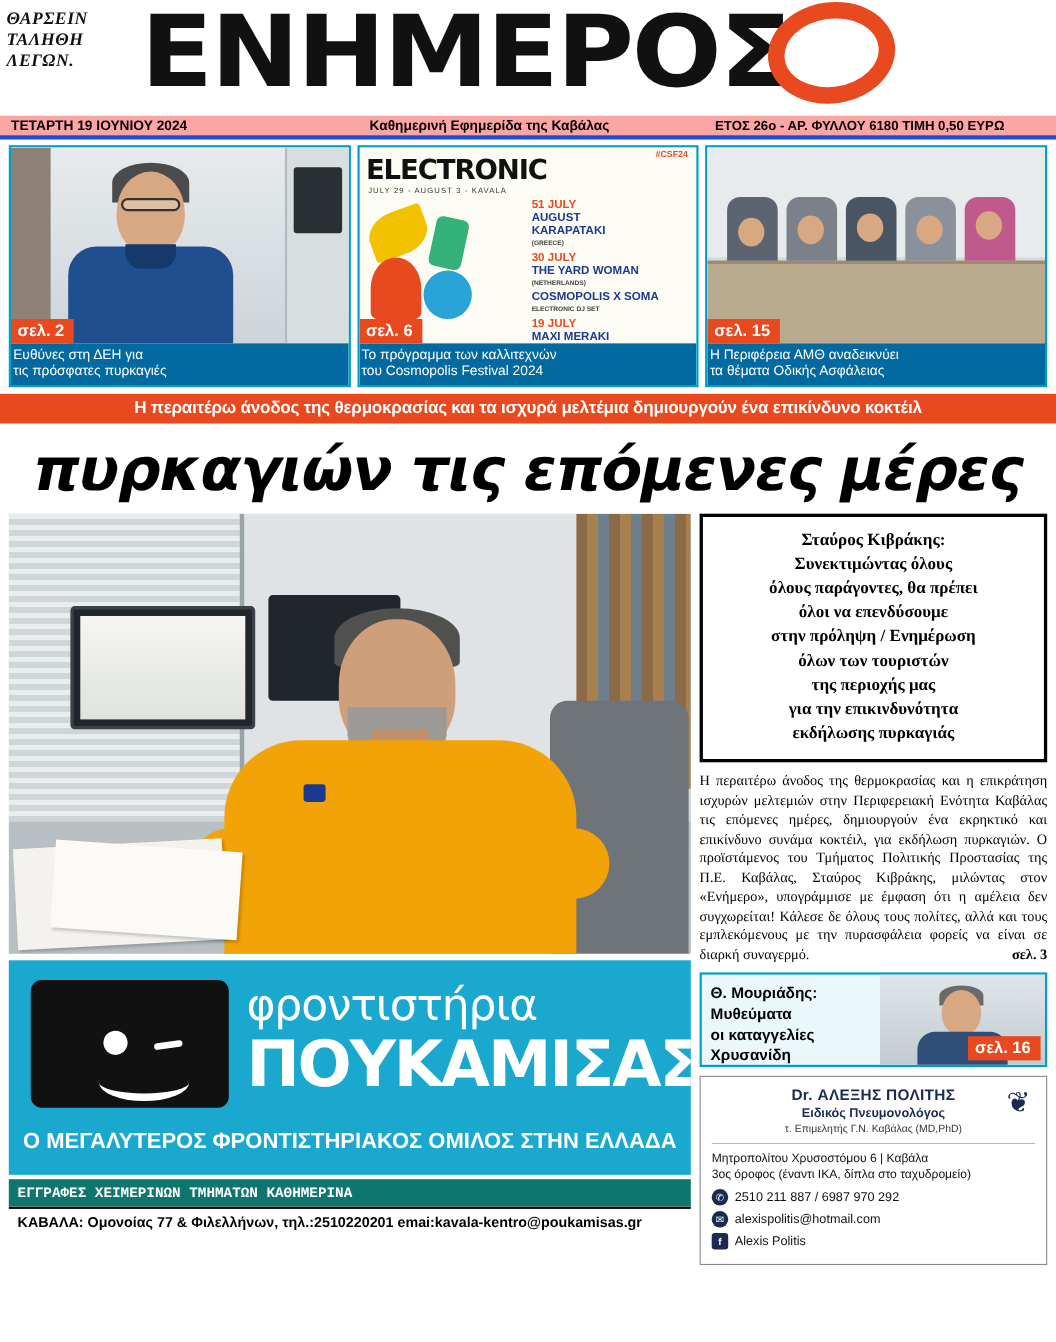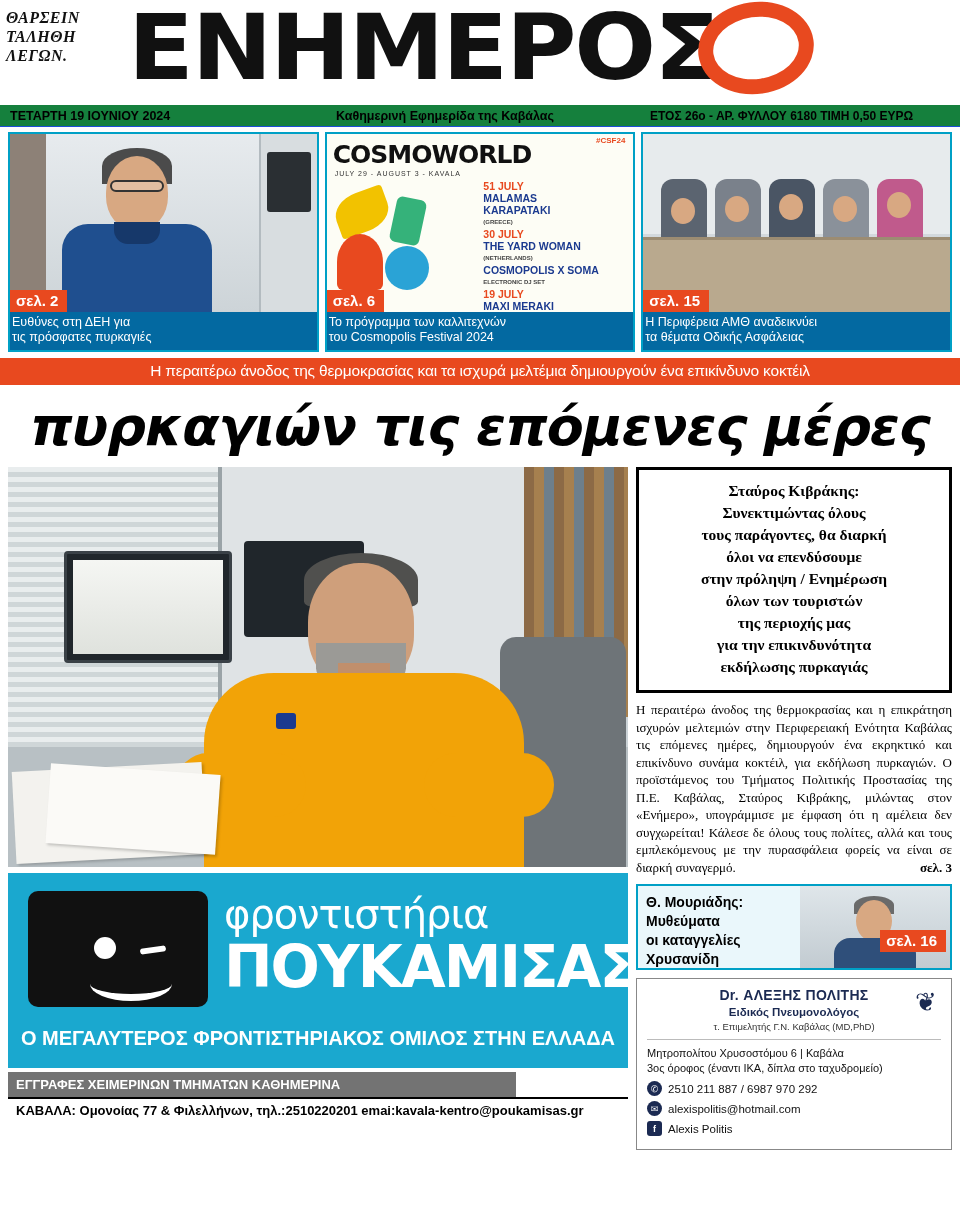--- a/index.html
+++ b/index.html
@@ -54,28 +54,28 @@
     width: 116px; height: 92px;
     border: 15px solid #e8491f;
     border-radius: 50%;
     transform: rotate(-8deg);
     z-index: 2;
   }
 
   
   .datebar {
     height: 22px;
-    background: #15803d;
+    background: #fca5a5;
     display: flex;
     align-items: center;
     font-weight: bold;
     font-size: 12.5px;
     color: #000;
     padding: 0 10px;
-    border-bottom: 1px solid #1d4ed8;
+    border-bottom: 4px solid #1d4ed8;
   }
   .datebar .left { width: 230px; }
   .datebar .center { flex: 1; text-align: center; }
   .datebar .right { width: 300px; text-align: left; font-size: 12px; }
 
   
   .teasers {
     display: flex;
     gap: 6px;
     padding: 5px 8px 4px 8px;
@@ -152,21 +152,21 @@
   .t3 .backwall { position:absolute; inset:0 0 44% 0; background:#e7ebed;}
   .t3 .table { position:absolute; left:0; right:0; bottom:0; height:42%; background:#b9a98e; border-top:3px solid #9c8c72;}
   .t3 .p { position:absolute; bottom:42%; width:46px; height:58px; border-radius:12px 12px 0 0;}
   .t3 .ph { position:absolute; width:24px; height:26px; background:#d8a882; border-radius:50%; }
 
   
   .kicker {
     background: #e8491f;
     color: #ffffff;
     text-align: center;
-    font-weight: normal;
+    font-weight: bold;
     font-size: 15.5px;
     padding: 4px 6px 5px 6px;
     margin: 2px 0 0 0;
     letter-spacing: -0.2px;
   }
 
   
   .headline {
     text-align: center;
     font-family: "DejaVu Sans", sans-serif;
@@ -239,24 +239,24 @@
     font-family:"DejaVu Sans", sans-serif;
   }
   .ad-pouk .l3 {
     position:absolute; left:0; right:0; bottom:18px;
     text-align:center;
     font-size:20px; font-weight:bold; color:#ffffff; letter-spacing:0px;
   }
 
   
   .regbar {
-    width:508px;
-    background:#737373; color:#fff;
+    width:620px;
+    background:#0f766e; color:#fff;
     font-weight:bold; font-size:13px;
-    padding:5px 8px; margin-top:4px;
+    padding:5px 8px; margin-top:4px;font-family:Liberation Mono, monospace;
   }
   .kavbar {
     width:620px;
     background:#fff; color:#000;
     font-weight:bold; font-size:13px;
     padding:4px 8px 3px 8px;
     border-top:2px solid #000;
   }
   .addrbar {
     width:620px;
@@ -300,21 +300,21 @@
     position:absolute; left:8px; top:7px; width:152px;
     font-weight:bold; font-size:14px; line-height:19px; color:#000;
   }
   .mini-promo .ph {
     position:absolute; right:0; top:0; width:150px; height:100%;
     background:linear-gradient(180deg,#dfe6ea,#c2cbd1);
   }
   .mini-promo .ph .h { position:absolute; left:56px; top:14px; width:36px; height:42px; background:#d8a882; border-radius:50%;}
   .mini-promo .ph .hr { position:absolute; left:54px; top:10px; width:40px; height:18px; background:#6a6a6a; border-radius:50% 50% 0 0;}
   .mini-promo .ph .b { position:absolute; left:34px; top:52px; width:82px; height:40px; background:#2f4f7a; border-radius:16px 16px 0 0;}
-  .mini-promo .pagetag { right:4px; left:auto; bottom:16px;margin-left:18px; }
+  .mini-promo .pagetag { right:4px; left:auto; bottom:4px;margin-left:18px; }
 
   
   .doc-card {
     margin-top: 8px;
     border: 1px solid #888;
     background: #fff;
     padding: 8px 10px 10px 10px;
     position: relative;
     height: 172px;
   }
@@ -374,29 +374,29 @@
     </div>
     <div class="teaser-cap">
       <div>Ευθύνες στη ΔΕΗ για</div>
       <div>τις πρόσφατες πυρκαγιές</div>
     </div>
   </div>
 
   <div class="teaser">
     <div class="teaser-img t2">
       <div class="csf">#CSF24</div>
-      <div class="cw">COSMOWORLD</div>
+      <div class="cw">ELECTRONIC</div>
       <div class="sub">JULY 29 - AUGUST 3 - KAVALA</div>
       <div class="art1"></div>
         <div class="art2"></div>
         <div class="art3"></div>
         <div class="art4"></div>
       <div class="lineup">
         <div class="d">51 JULY</div>
-        <div>MALAMAS</div>
+        <div>AUGUST</div>
         <div>KARAPATAKI</div>
         <div class="sm">(GREECE)</div>
         <div class="d">30 JULY</div>
         <div>THE YARD WOMAN</div>
         <div class="sm">(NETHERLANDS)</div>
         <div>COSMOPOLIS X SOMA</div>
         <div class="sm">ELECTRONIC DJ SET</div>
         <div class="d">19 JULY</div>
         <div>MAXI MERAKI</div>
 
@@ -479,21 +479,21 @@
     <div class="regbar">ΕΓΓΡΑΦΕΣ  ΧΕΙΜΕΡΙΝΩΝ ΤΜΗΜΑΤΩΝ ΚΑΘΗΜΕΡΙΝΑ</div>
     <div class="kavbar">ΚΑΒΑΛΑ: Ομονοίας 77 &amp; Φιλελλήνων, τηλ.:2510220201 emai:kavala-kentro@poukamisas.gr</div>
 
   </div>
 
   <div class="col-right">
 
     <div class="quote-box">
       <span class="who">Σταύρος Κιβράκης:</span>
       <span>Συνεκτιμώντας όλους</span><br>
-      <span>τους παράγοντες, θα διαρκή</span><br>
+      <span>όλους παράγοντες, θα πρέπει</span><br>
       <span>όλοι να επενδύσουμε</span><br>
       <span>στην πρόληψη / Ενημέρωση</span><br>
       <span>όλων των τουριστών</span><br>
       <span>της περιοχής μας</span><br>
       <span>για την επικινδυνότητα</span><br>
       <span>εκδήλωσης πυρκαγιάς</span>
     </div>
 
     <div class="lede">
       <span>Η περαιτέρω άνοδος της θερμοκρασίας και η επικράτηση ισχυρών μελτεμιών στην Περιφερειακή Ενότητα Καβάλας τις επόμενες ημέρες, δημιουργούν ένα εκρηκτικό και επικίνδυνο συνάμα κοκτέιλ, για εκδήλωση πυρκαγιών. Ο προϊστάμενος του Τμήματος Πολιτικής Προστασίας της Π.Ε. Καβάλας, Σταύρος Κιβράκης, μιλώντας στον «Ενήμερο», υπογράμμισε με έμφαση ότι η αμέλεια δεν συγχωρείται! Κάλεσε δε όλους τους πολίτες, αλλά και τους εμπλεκόμενους με την πυρασφάλεια φορείς να είναι σε διαρκή συναγερμό.</span>

